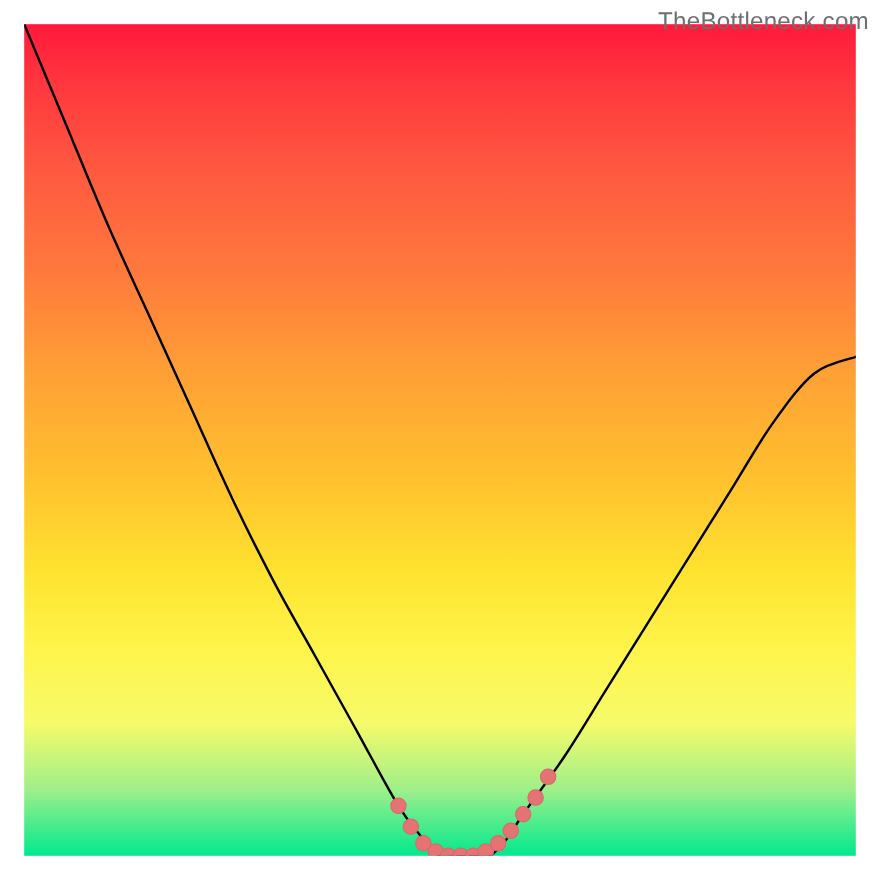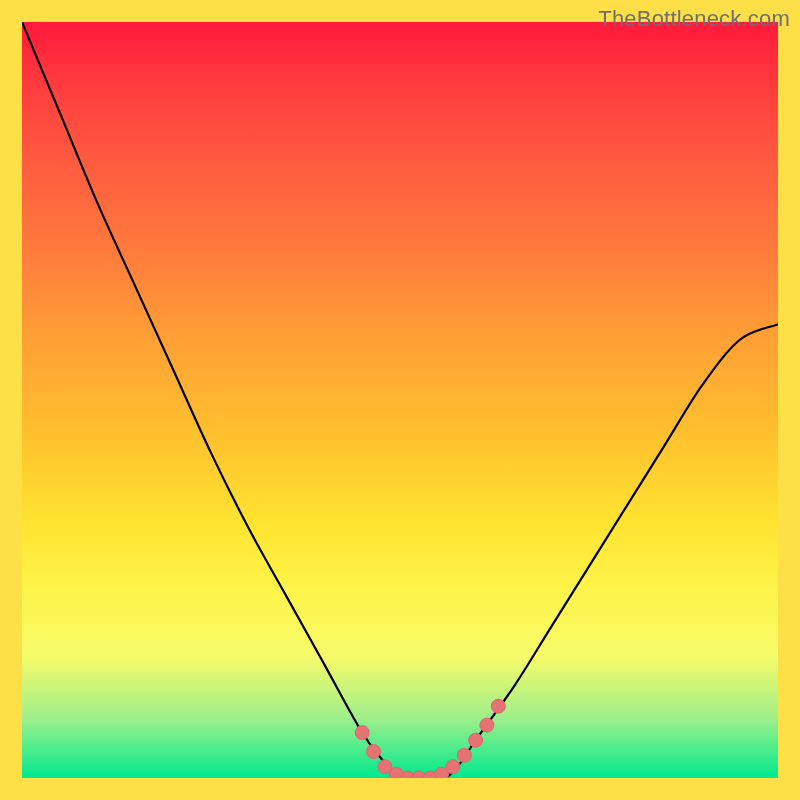--- a/index.html
+++ b/index.html
@@ -10,21 +10,21 @@
     background: #000;
     overflow: hidden;
     font-family: Arial, Helvetica, sans-serif;
   }
   .frame {
     position: absolute;
     top: 0;
     left: 0;
     width: 800px;
     height: 800px;
-    background: #fde047;
+    background: #ffffff;
   }
   .plot-area {
     position: absolute;
     left: 22px;
     top: 22px;
     width: 756px;
     height: 756px;
     
     background: linear-gradient(to bottom,
       #ff1a3c 0%,

